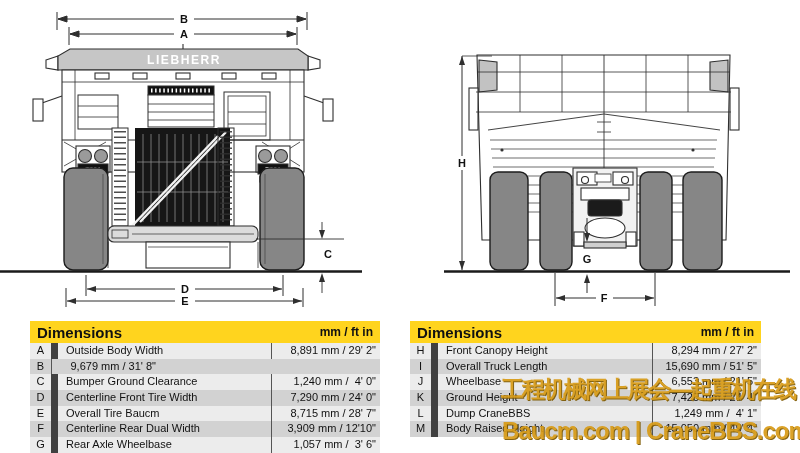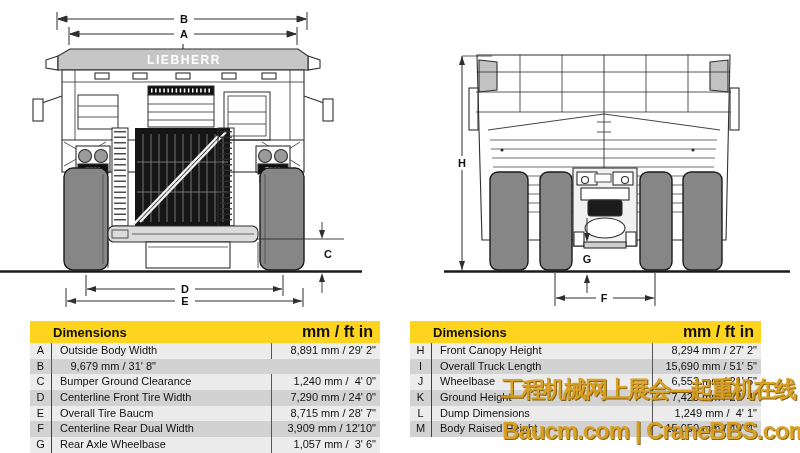--- a/index.html
+++ b/index.html
@@ -4,27 +4,27 @@
 <style>
   html,body{margin:0;padding:0;background:#fff;}
   #stage{position:relative;width:800px;height:453px;background:#fff;overflow:hidden;
          font-family:"Liberation Sans",sans-serif;}
   svg{position:absolute;top:0;}
   svg text{font-family:"Liberation Sans",sans-serif;}
   .dimlabel{font-size:11px;font-weight:bold;fill:#111;}
   .dim-table{position:absolute;top:321px;}
   .dt-header{height:22px;background:#FFD41E;display:flex;justify-content:space-between;
              align-items:center;padding:0 7px;font-weight:bold;color:#111;}
-  .dt-title{font-size:13px;margin-left:16px;}
-  .dt-unit{font-size:16px;margin-left:14px;}
+  .dt-title{font-size:15px;}
+  .dt-unit{font-size:12px;margin-left:14px;}
   .dt-row{display:flex;height:15.7px;font-size:11px;color:#111;line-height:15.7px;}
   .dt-rows .dt-row:nth-child(odd){background:#ececec;}
   .dt-rows .dt-row:nth-child(even){background:#d2d2d2;}
   .dt-key{width:21px;text-align:center;flex:none;}
-  .dt-name{flex:1;border-left:1px solid #404040;padding-left:8px;overflow:hidden;}
+  .dt-name{flex:1;border-left:7px solid #404040;padding-left:8px;overflow:hidden;}
   .dt-val{width:104px;flex:none;border-left:1px solid #555;text-align:right;
           padding-right:4px;white-space:pre;}
   .watermark{position:absolute;font-weight:bold;color:#D89B16;opacity:.92;
              text-shadow:1px 1px 0 #7c5800;white-space:nowrap;z-index:5;}
   #wm1{left:501px;top:374px;font-size:23px;letter-spacing:-2px;}
   #wm2{left:502px;top:417px;font-size:24px;letter-spacing:-1px;}
 </style>
 </head>
 <body>
 
@@ -335,21 +335,21 @@
         <span class="dt-name">Wheelbase</span>
         <span class="dt-val">6,553 mm / 21' 5"</span>
       </div>
       <div class="dt-row">
         <span class="dt-key">K</span>
         <span class="dt-name">Ground Height</span>
         <span class="dt-val">7,425 mm / 24' 4"</span>
       </div>
       <div class="dt-row">
         <span class="dt-key">L</span>
-        <span class="dt-name">Dump Dimensions</span>
+        <span class="dt-name">Dump CraneBBS</span>
         <span class="dt-val">1,249 mm /  4' 1"</span>
       </div>
       <div class="dt-row">
         <span class="dt-key">M</span>
         <span class="dt-name">Body Raised Height</span>
         <span class="dt-val">15,050 mm / 49' 4"</span>
       </div>
     </div>
   </div>
 

